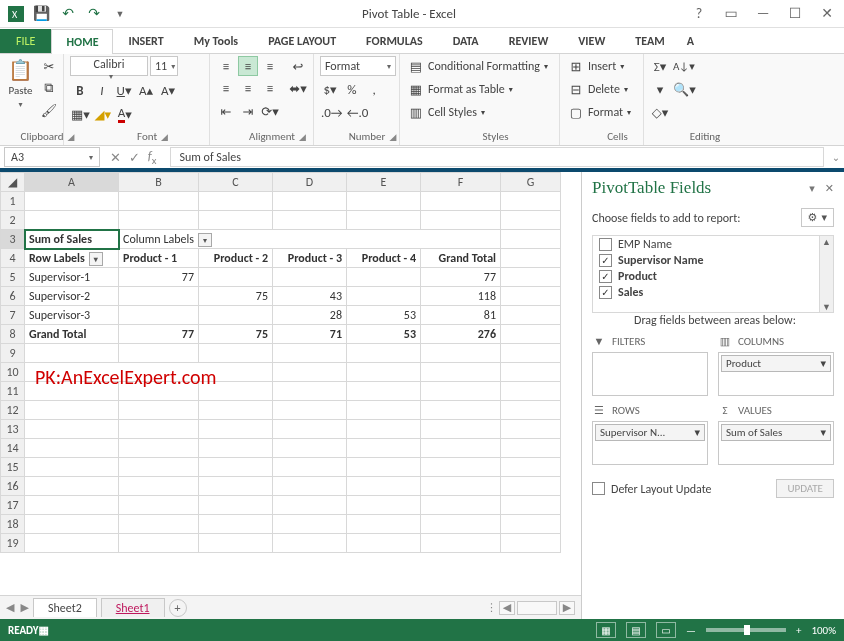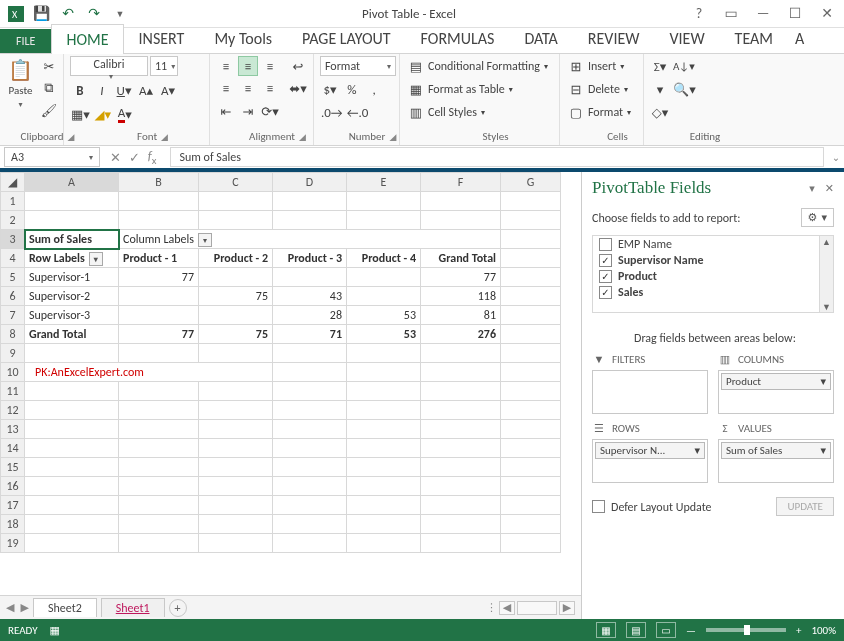--- a/index.html
+++ b/index.html
@@ -8,22 +8,22 @@
 
 .titlebar { height:28px; background:#fff; border-bottom:1px solid #e0e0e0; display:flex; align-items:center; padding:0 6px; }
 .tb-left { display:flex; align-items:center; gap:6px; }
 .tb-icon { width:20px; height:20px; display:flex; align-items:center; justify-content:center; color:#217346; font-size:14px; }
 .tb-center { flex:1; text-align:center; color:#444; font-size:13px; }
 .tb-right { display:flex; align-items:center; gap:10px; color:#666; font-size:14px; }
 .tb-right .wbtn { width:22px; text-align:center; cursor:default; }
 
 
 .ribbon-tabs { height:26px; background:#fff; display:flex; align-items:flex-end; border-bottom:1px solid #d4d4d4; }
-.file-tab { background:#217346; color:#e5e5e5; padding:5px 16px; font-size:12px; }
-.rtab { padding:5px 14px; font-size:16px; color:#444; border:1px solid transparent; border-bottom:none; }
+.file-tab { background:#217346; color:#bef264; padding:5px 16px; font-size:12px; }
+.rtab { padding:5px 14px; font-size:12px; color:#444; border:1px solid transparent; border-bottom:none;font-weight:bold; }
 .rtab.active { border-color:#d4d4d4; background:#fff; color:#217346; position:relative; top:1px; }
 
 
 .ribbon { height:92px; background:#f9f9f9; border-bottom:1px solid #d4d4d4; display:flex; }
 .rgroup { border-right:1px solid #e0e0e0; padding:2px 6px 0 6px; display:flex; flex-direction:column; }
 .rgroup-body { flex:1; display:flex; gap:4px; align-items:flex-start; }
 .rgroup-label { text-align:center; font-size:11px; color:#666; padding:2px 0; display:flex; justify-content:center; align-items:center; gap:4px;margin-left:32px;}
 .rgroup-label .dl { font-size:9px; color:#888; }
 .icnbtn { min-width:20px; height:20px; display:flex; align-items:center; justify-content:center; font-size:13px; color:#444; border:1px solid transparent; }
 .stackcol { display:flex; flex-direction:column; gap:2px; }
@@ -54,21 +54,21 @@
 table.grid th, table.grid td { border:1px solid #d8d8d8; height:19px; font-size:12px; padding:0 4px; background:#fff; color:#333; }
 table.grid th { background:#f0f0f0; font-weight:normal; color:#555; text-align:center; }
 table.grid th.rowh { width:22px; }
 table.grid th.sel, table.grid td.sel-h { background:#d9d9d9; }
 td.selcell { outline:2px solid #217346; outline-offset:-1px; background:#fff !important; font-weight:bold; }
 td.pthdr { background:#dbe9f4; font-weight:bold; }
 td.ptshade { background:#dbe9f4; }
 td.num { text-align:right; }
 .ddbtn { display:inline-block; width:14px; height:14px; border:1px solid #a8a8a8; background:#f4f4f4; font-size:8px; line-height:12px; text-align:center; margin-left:4px; color:#555;}
 .wm { position:relative; }
-.wm-txt { position:absolute; left:10px; top:2px; color:#d00000; font-size:12px; font-weight:normal; font-family: "Calibri", Arial; }
+.wm-txt { position:absolute; left:10px; top:2px; color:#d00000; font-size:20px; font-weight:normal; font-family: "Calibri", Arial; }
 
 
 .sheettabs { height:24px; display:flex; align-items:center; border-top:1px solid #d4d4d4; background:#f4f4f4; padding:0 6px; gap:4px;}
 .st-nav { display:flex; gap:6px; color:#888; font-size:11px;}
 .stab { padding:2px 14px; border:1px solid #c8c8c8; background:#fff; font-size:12px; border-bottom:none; }
 .stab.inactive { background:#f0f0f0; color:#be185d;text-decoration:underline; }
 .addsh { width:18px; height:18px; border:1px solid #c8c8c8; border-radius:9px; text-align:center; line-height:16px; font-size:12px; color:#666;}
 .hs-scroll { margin-left:auto; display:flex; gap:2px; color:#888; font-size:11px;}
 .hs-scroll .sbbtn { border:1px solid #c8c8c8; width:16px; height:14px; text-align:center; line-height:12px; background:#f8f8f8;}
 
@@ -76,33 +76,33 @@
 .pivotpane { width:262px; background:#fff; display:flex; flex-direction:column; padding:6px 10px 4px 10px; font-size:12px; color:#444; }
 .pp-head { display:flex; align-items:center; justify-content:space-between; }
 .pp-title { font-size:17px; color:#217346; font-family: "Segoe UI Light","Segoe UI"; }
 .pp-x { display:flex; gap:10px; color:#777; font-size:11px; }
 .pp-sub { margin-top:10px; display:flex; justify-content:space-between; align-items:center; color:#444; }
 .gearbtn { border:1px solid #c8c8c8; padding:2px 6px; display:flex; gap:4px; align-items:center; font-size:11px; color:#555;}
 .fieldlist { margin-top:8px; border:1px solid #d8d8d8; height:78px; overflow:hidden; position:relative; }
 .fieldlist .fitem { display:flex; align-items:center; gap:6px; padding:1px 6px; font-size:12px; }
 .fieldlist .sb { position:absolute; right:0; top:0; bottom:0; width:14px; background:#f0f0f0; border-left:1px solid #d8d8d8; display:flex; flex-direction:column; justify-content:space-between; align-items:center; font-size:9px; color:#666;}
 .cb { width:13px; height:13px; border:1px solid #888; display:inline-flex; align-items:center; justify-content:center; font-size:10px; color:#333; background:#fff;}
-.dragtxt { margin-top:18px; color:#444;padding-left:42px; }
+.dragtxt { color:#444;padding-left:42px; }
 .areas { margin-top:8px; display:grid; grid-template-columns:1fr 1fr; grid-template-rows:auto auto; gap:8px 10px; }
 .area { }
 .area-h { display:flex; align-items:center; gap:6px; color:#666; font-size:11px; margin-bottom:4px;}
 .area-h .aic { width:14px; text-align:center; }
 .areabox { border:1px solid #c8c8c8; height:44px; background:#fff; padding:2px; }
 .fieldchip { border:1px solid #b8b8b8; background:#f4f4f4; padding:1px 4px; font-size:11px; display:flex; justify-content:space-between; align-items:center; }
 .defer { margin-top:14px; display:flex; align-items:center; justify-content:space-between; }
 .updbtn { border:1px solid #c8c8c8; color:#aaa; padding:2px 10px; font-size:11px; background:#f4f4f4;}
 
 
 .statusbar { height:22px; background:#217346; color:#fff; display:flex; align-items:center; padding:0 8px; font-size:11px; }
-.statusbar .sbleft { display:flex; gap:12px; align-items:center;}
+.statusbar .sbleft { display:flex; gap:0; align-items:center;font-weight:bold;}
 .statusbar .sbright { margin-left:auto; display:flex; gap:10px; align-items:center;}
 .viewbtn { width:20px; height:16px; border:1px solid rgba(255,255,255,.5); display:flex; align-items:center; justify-content:center; font-size:10px;}
 .zslider { width:80px; height:4px; background:rgba(255,255,255,.5); position:relative; }
 .zslider .th { position:absolute; top:-3px; left:38px; width:6px; height:10px; background:#fff;}
 </style>
 </head>
 <body>
 
 <div class="titlebar">
   <div class="tb-left">

